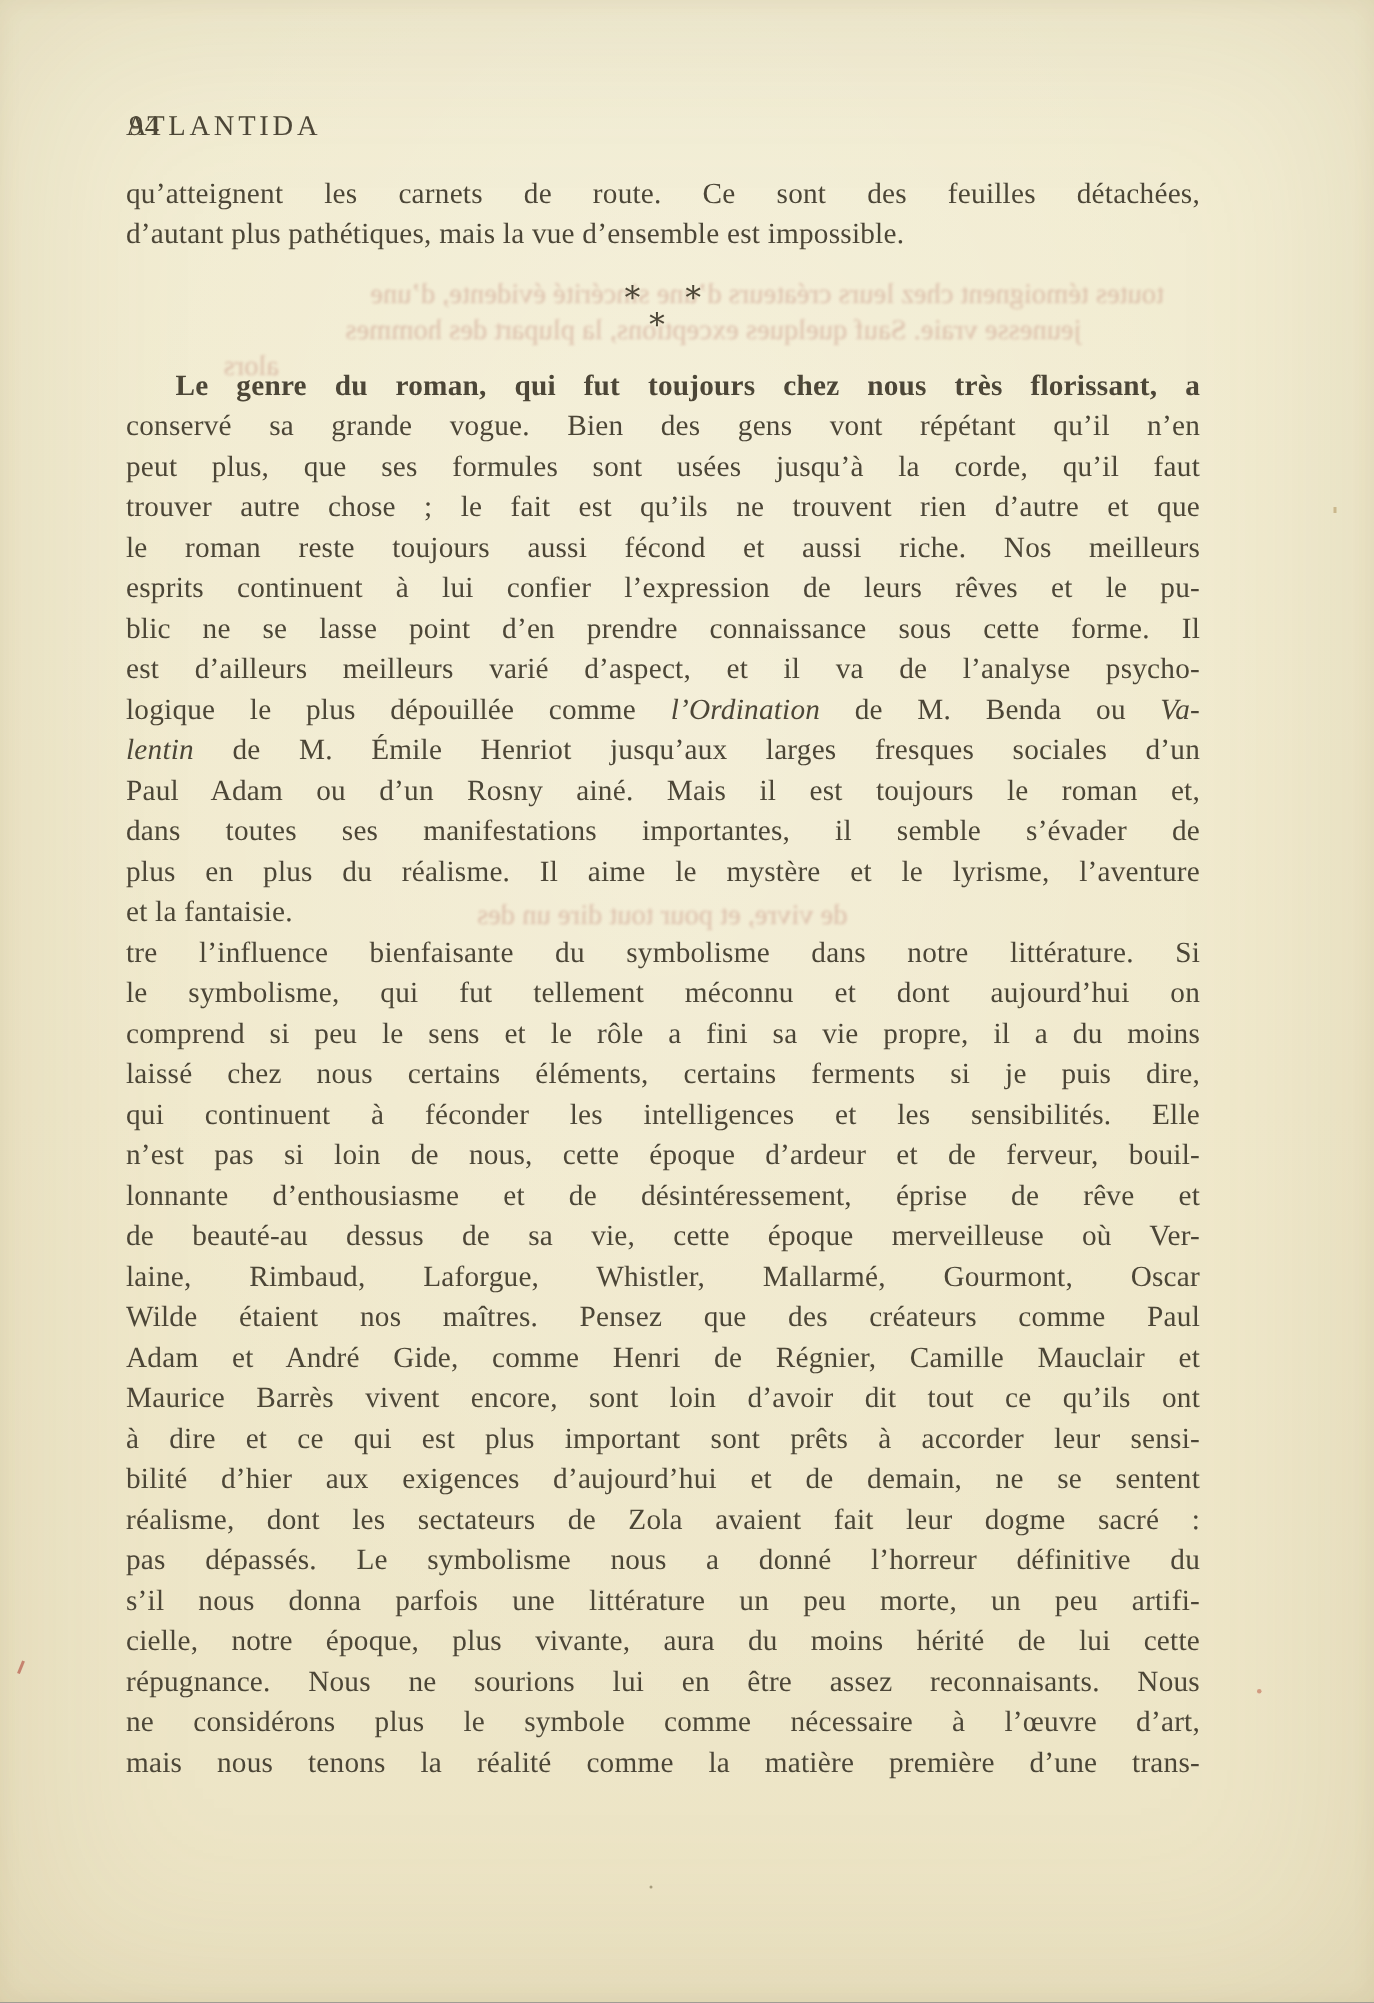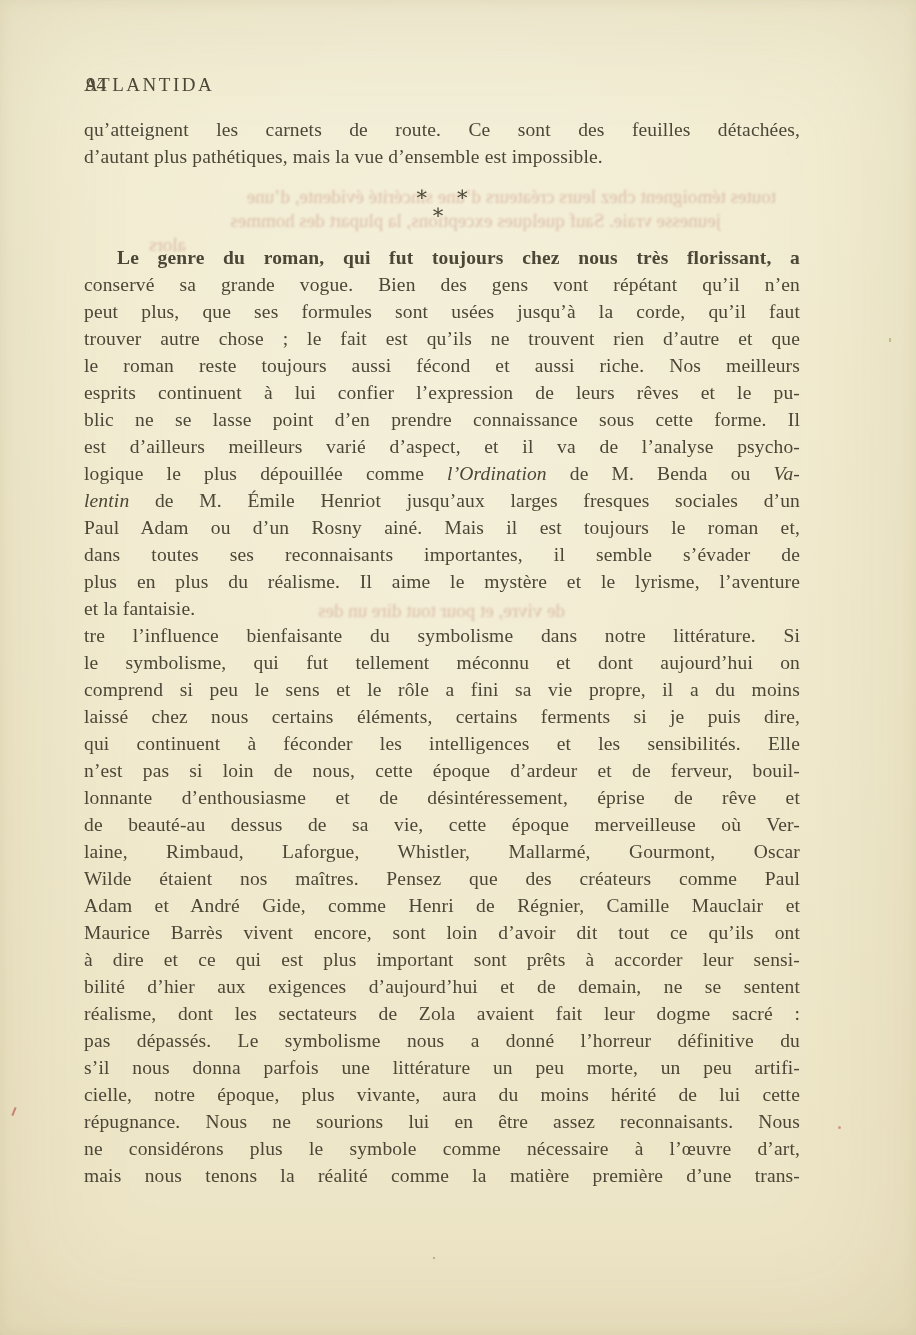--- a/index.html
+++ b/index.html
@@ -99,21 +99,21 @@
         <div class="line just"><span>conservé sa grande vogue. Bien des gens vont répétant qu’il n’en</span></div>
         <div class="line just"><span>peut plus, que ses formules sont usées jusqu’à la corde, qu’il faut</span></div>
         <div class="line just"><span>trouver autre chose ; le fait est qu’ils ne trouvent rien d’autre et que</span></div>
         <div class="line just"><span>le roman reste toujours aussi fécond et aussi riche. Nos meilleurs</span></div>
         <div class="line just"><span>esprits continuent à lui confier l’expression de leurs rêves et le pu-</span></div>
         <div class="line just"><span>blic ne se lasse point d’en prendre connaissance sous cette forme. Il</span></div>
         <div class="line just"><span>est d’ailleurs meilleurs varié d’aspect, et il va de l’analyse psycho-</span></div>
         <div class="line just"><span>logique le plus dépouillée comme </span><span class="i">l’Ordination</span><span> de M. Benda ou </span><span class="i">Va-</span></div>
         <div class="line just"><span class="i">lentin</span><span> de M. Émile Henriot jusqu’aux larges fresques sociales d’un</span></div>
         <div class="line just"><span>Paul Adam ou d’un Rosny ainé. Mais il est toujours le roman et,</span></div>
-        <div class="line just"><span>dans toutes ses reconnaisants importantes, il semble s’évader de</span></div>
+        <div class="line just"><span>dans toutes ses manifestations importantes, il semble s’évader de</span></div>
         <div class="line just"><span>plus en plus du réalisme. Il aime le mystère et le lyrisme, l’aventure</span></div>
         <div class="line"><span>et la fantaisie.</span></div>
       </div>
       <div>
         <div class="line just"><span>tre l’influence bienfaisante du symbolisme dans notre littérature. Si</span></div>
         <div class="line just"><span>le symbolisme, qui fut tellement méconnu et dont aujourd’hui on</span></div>
         <div class="line just"><span>comprend si peu le sens et le rôle a fini sa vie propre, il a du moins</span></div>
         <div class="line just"><span>laissé chez nous certains éléments, certains ferments si je puis dire,</span></div>
         <div class="line just"><span>qui continuent à féconder les intelligences et les sensibilités. Elle</span></div>
         <div class="line just"><span>n’est pas si loin de nous, cette époque d’ardeur et de ferveur, bouil-</span></div>

